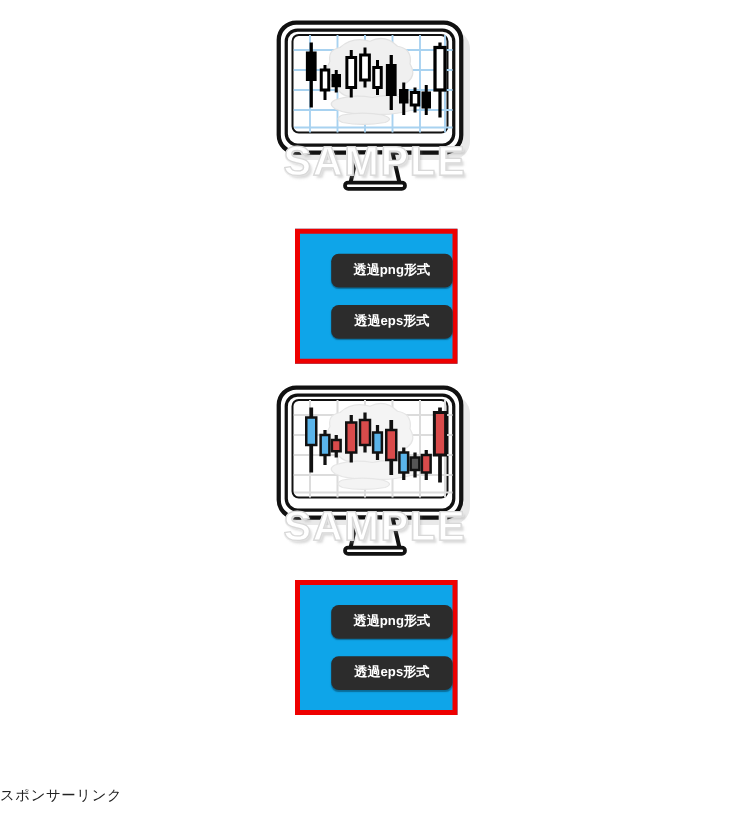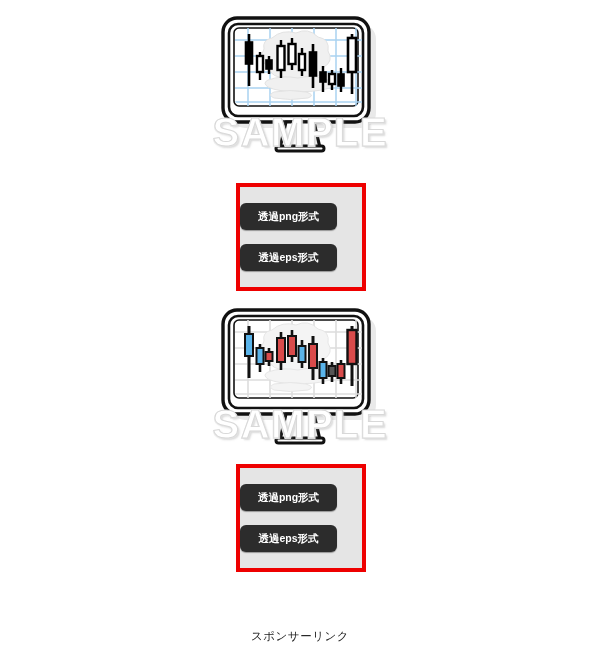--- a/index.html
+++ b/index.html
@@ -48,45 +48,45 @@
 
   
   .sample-mark {
     position: absolute;
     left: 50%;
     transform: translateX(-50%);
     top: 104px;
     width: 175px;
     text-align: center;
     font-family: "Liberation Sans", sans-serif;
-    font-size: 40px;
+    font-size: 33px;
     font-weight: 700;
     letter-spacing: 1.5px;
     color: #ffffff;
     -webkit-text-stroke: 1px #d8d8d8;
     text-shadow:
        1px 1px 0 #e2e2e2,
       -1px 1px 0 #ededed,
        2px 2px 2px rgba(150,150,150,0.35);
     pointer-events: none;
     line-height: 1;
     white-space: nowrap;
   }
 
   
   .dl-box {
     position: absolute;
     left: 236px;
     width: 130px;
     border: 4px solid #ee0000;
-    background: #e5e5e5;
+    background: #0ea5e9;
     box-sizing: border-box;
     display: flex;
     flex-direction: column;
-    align-items: flex-start;
+    align-items: flex-end;
     justify-content: center;
     gap: 14px;
     padding: 14px 0;
   }
   .dl-box-1 { top: 183px; height: 108px; }
   .dl-box-2 { top: 464px; height: 108px; }
 
   .dl-btn {
     display: block;
     width: 97px;
@@ -118,21 +118,21 @@
     letter-spacing: 0.2px;
     white-space: nowrap;
   }
 
   
   .sponsor {
     position: absolute;
     left: 0;
     top: 629px;
     width: 600px;
-    text-align: center;
+    text-align: left;
     font-family: "Liberation Sans", "DejaVu Sans", sans-serif;
     font-size: 11.5px;
     color: #222222;
     letter-spacing: 0.5px;
   }
 </style>
 </head>
 <body>
 
 <div class="page">

